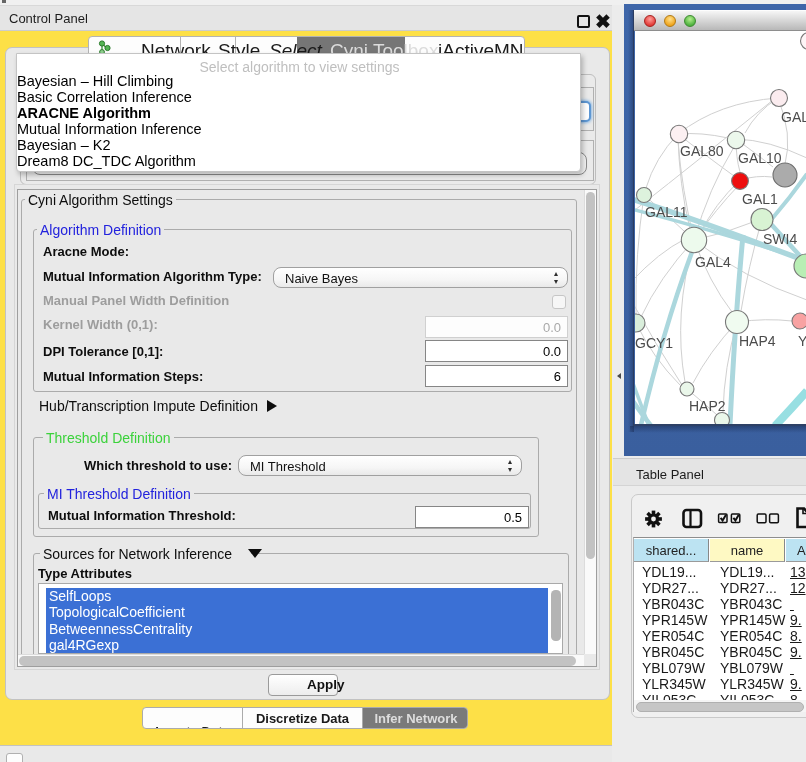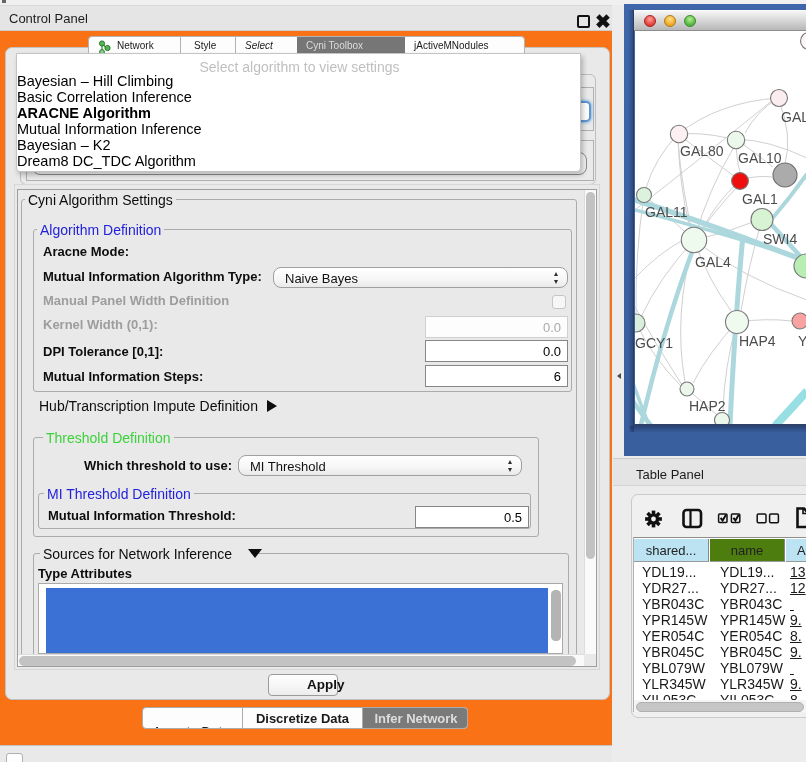--- a/index.html
+++ b/index.html
@@ -10,29 +10,29 @@
 .dis { color:#9d9d9d; }
 .field { position:absolute; background:#fff; border:1px solid #868686; font-size:13px; color:#000; text-align:right; padding:3px 6px 0 0; height:22px; }
 .field.off { background:#fdfdfd; border-color:#d0d0d0; color:#a9a9a9; }
 .combo { position:absolute; background:linear-gradient(#ffffff,#f6f6f6 60%,#e9e9e9); border:1px solid #a0a0a0; border-radius:8px; font-size:13px; color:#111; height:21px; }
 .combo .ct { position:absolute; left:11px; top:3px; white-space:nowrap; }
 .carr { position:absolute; right:9px; top:0; }
 .carr .u { width:0;height:0;border-left:2.8px solid transparent;border-right:2.8px solid transparent;border-bottom:4.5px solid #2e2e2e; position:absolute; right:0; top:4px; }
 .carr .d { width:0;height:0;border-left:2.8px solid transparent;border-right:2.8px solid transparent;border-top:4.5px solid #2e2e2e; position:absolute; right:0; top:11.5px; }
 .group { position:absolute; border:1px solid #ababab; border-radius:3px; }
 .gtitle { position:absolute; top:-8px; font-size:14px; background:#e9e9e9; padding:0 3px; white-space:nowrap; line-height:16px; }
-.tabtx { position:absolute; top:3px; font-size:10px; color:#1a1a1a; }
+.tabtx { position:absolute; top:3px; font-size:19px; color:#1a1a1a;margin-left:24px; }
 </style>
 </head>
 <body>
 
 <div class="abs" style="left:0;top:0;width:806px;height:5px;background:#f0f0f0;"></div>
 <div class="abs" style="left:2px;top:0;width:4px;height:3px;background:#666;"></div>
 
-<div class="abs" style="left:0;top:5px;width:612px;height:741px;background:#f97316;border-bottom:1px solid #c2c2c2;">
+<div class="abs" style="left:0;top:5px;width:612px;height:741px;background:#fde047;border-bottom:1px solid #c2c2c2;">
 
   <div class="abs" style="left:0;top:0;width:612px;height:26px;background:#e5e5e5;border-top:1px solid #d8d8d8;border-bottom:1px solid #cccccc;"></div>
   <div class="abs" style="left:9px;top:6px;font-size:13px;color:#1c1c1c;">Control Panel</div>
   <div class="abs" style="left:577px;top:10px;width:13px;height:13px;border:2px solid #111;border-radius:2px;"></div>
   <div class="abs" style="left:595px;top:5px;font-size:19px;font-weight:bold;color:#111;">✖</div>
 
   <div class="abs" style="left:5px;top:42px;width:605px;height:653px;border:1px solid #c2c2c2;border-radius:7px;background:#e9e9e9;"></div>
 
   <div class="abs" style="left:20px;top:69px;width:576px;height:111px;border:1px solid #bebebe;border-radius:6px;background:#eaeaea;"></div>
   <div class="abs" style="left:26px;top:82px;width:568px;height:44px;border:1px solid #b0b0b0;background:#e9e9e9;"></div>
@@ -122,20 +122,21 @@
       <div class="lbl" style="left:30px;top:318px;">Mutual Information Threshold:</div>
       <div class="field" style="left:397px;top:316px;width:114px;">0.5</div>
 
       <div class="group" style="left:15px;top:363px;width:536px;height:110px;">
         <div class="gtitle" style="left:6px;color:#0d0d0d;font-size:14px;">Sources for Network Inference &nbsp;&nbsp;&nbsp;</div>
       </div>
       <div class="abs" style="left:230px;top:359px;width:0;height:0;border-left:7px solid transparent;border-right:7px solid transparent;border-top:9.5px solid #0d0d0d;"></div>
       <div class="lbl" style="left:20px;top:376px;">Type Attributes</div>
       <div class="abs" style="left:20px;top:393px;width:525px;height:71px;background:#fff;border:1px solid #a9a9a9;overflow:hidden;">
         <div class="abs" style="left:7px;top:4px;width:502px;height:67px;background:#3b70d5;"></div>
+        <div class="abs" style="left:10px;top:4px;font-size:14px;color:#fff;line-height:16.4px;">SelfLoops<br>TopologicalCoefficient<br>BetweennessCentrality<br>gal4RGexp</div>
         <div class="abs" style="left:512px;top:6px;width:9.5px;height:51px;background:#b4b4b4;border-radius:4.5px;"></div>
       </div>
     </div>
 
     <div class="abs" style="left:566px;top:0;width:12px;height:464px;background:#fafafa;border-left:1px solid #dcdcdc;"></div>
     <div class="abs" style="left:567.5px;top:2px;width:9px;height:367px;background:#c2c2c2;border-radius:4.5px;"></div>
 
     <div class="abs" style="left:0;top:464px;width:566px;height:12px;background:#fafafa;border-top:1px solid #dcdcdc;"></div>
     <div class="abs" style="left:1px;top:466px;width:557px;height:9.5px;background:#c3c3c3;border-radius:5px;"></div>
   </div>
@@ -285,20 +286,20 @@
     <rect x="117.2" y="8" width="8.8" height="8.8" rx="1.2"></rect>
     <rect x="129.6" y="8" width="8.8" height="8.8" rx="1.2"></rect>
   </g>
 
   <path d="M157.5,2.5 h6.5 l4,4.5 v14 h-10.5 z" fill="none" stroke="#111" stroke-width="2.6"></path>
   <path d="M163,2.5 v5 h5" fill="none" stroke="#111" stroke-width="1.6"></path>
 </svg>
 
 <div class="abs" style="left:633px;top:537px;width:173px;height:175px;background:#fff;border-top:1px solid #8e8e8e;border-left:1px solid #b0b0b0;overflow:hidden;">
   <div class="abs" style="left:0;top:1px;width:75px;height:23px;background:#bce3f2;border-right:1px solid #888;border-bottom:1px solid #9a9a9a;text-align:center;font-size:13px;color:#222;padding-top:4px;">shared...</div>
-  <div class="abs" style="left:76px;top:1px;width:75px;height:23px;background:#4d7c0f;border-right:1px solid #888;border-bottom:1px solid #9a9a9a;text-align:center;font-size:13px;color:#222;padding-top:4px;">name</div>
+  <div class="abs" style="left:76px;top:1px;width:75px;height:23px;background:#fef9c3;border-right:1px solid #888;border-bottom:1px solid #9a9a9a;text-align:center;font-size:13px;color:#222;padding-top:4px;">name</div>
   <div class="abs" style="left:152px;top:1px;width:21px;height:23px;background:#bce3f2;border-bottom:1px solid #9a9a9a;font-size:13px;color:#222;padding:4px 0 0 11px;">A</div>
   <div class="abs" style="left:8px;top:26px;font-size:14px;color:#1a1a1a;line-height:16px;">YDL19...<br>YDR27...<br>YBR043C<br>YPR145W<br>YER054C<br>YBR045C<br>YBL079W<br>YLR345W<br>YIL053C</div>
   <div class="abs" style="left:86px;top:26px;font-size:14px;color:#1a1a1a;line-height:16px;">YDL19...<br>YDR27...<br>YBR043C<br>YPR145W<br>YER054C<br>YBR045C<br>YBL079W<br>YLR345W<br>YIL053C</div>
   <div class="abs" style="left:156px;top:26px;font-size:14px;color:#1a1a1a;line-height:16px;text-decoration:underline;">13<br>12<br>&nbsp;<br>9.<br>8.<br>9.<br>&nbsp;<br>9.<br>8.</div>
   <div class="abs" style="left:0;top:162px;width:173px;height:13px;background:#f5f5f5;"></div>
   <div class="abs" style="left:2px;top:164px;width:168px;height:10px;background:#c6c6c6;border:1px solid #b0b0b0;border-radius:5px;"></div>
 </div>
 
 </body></html>

